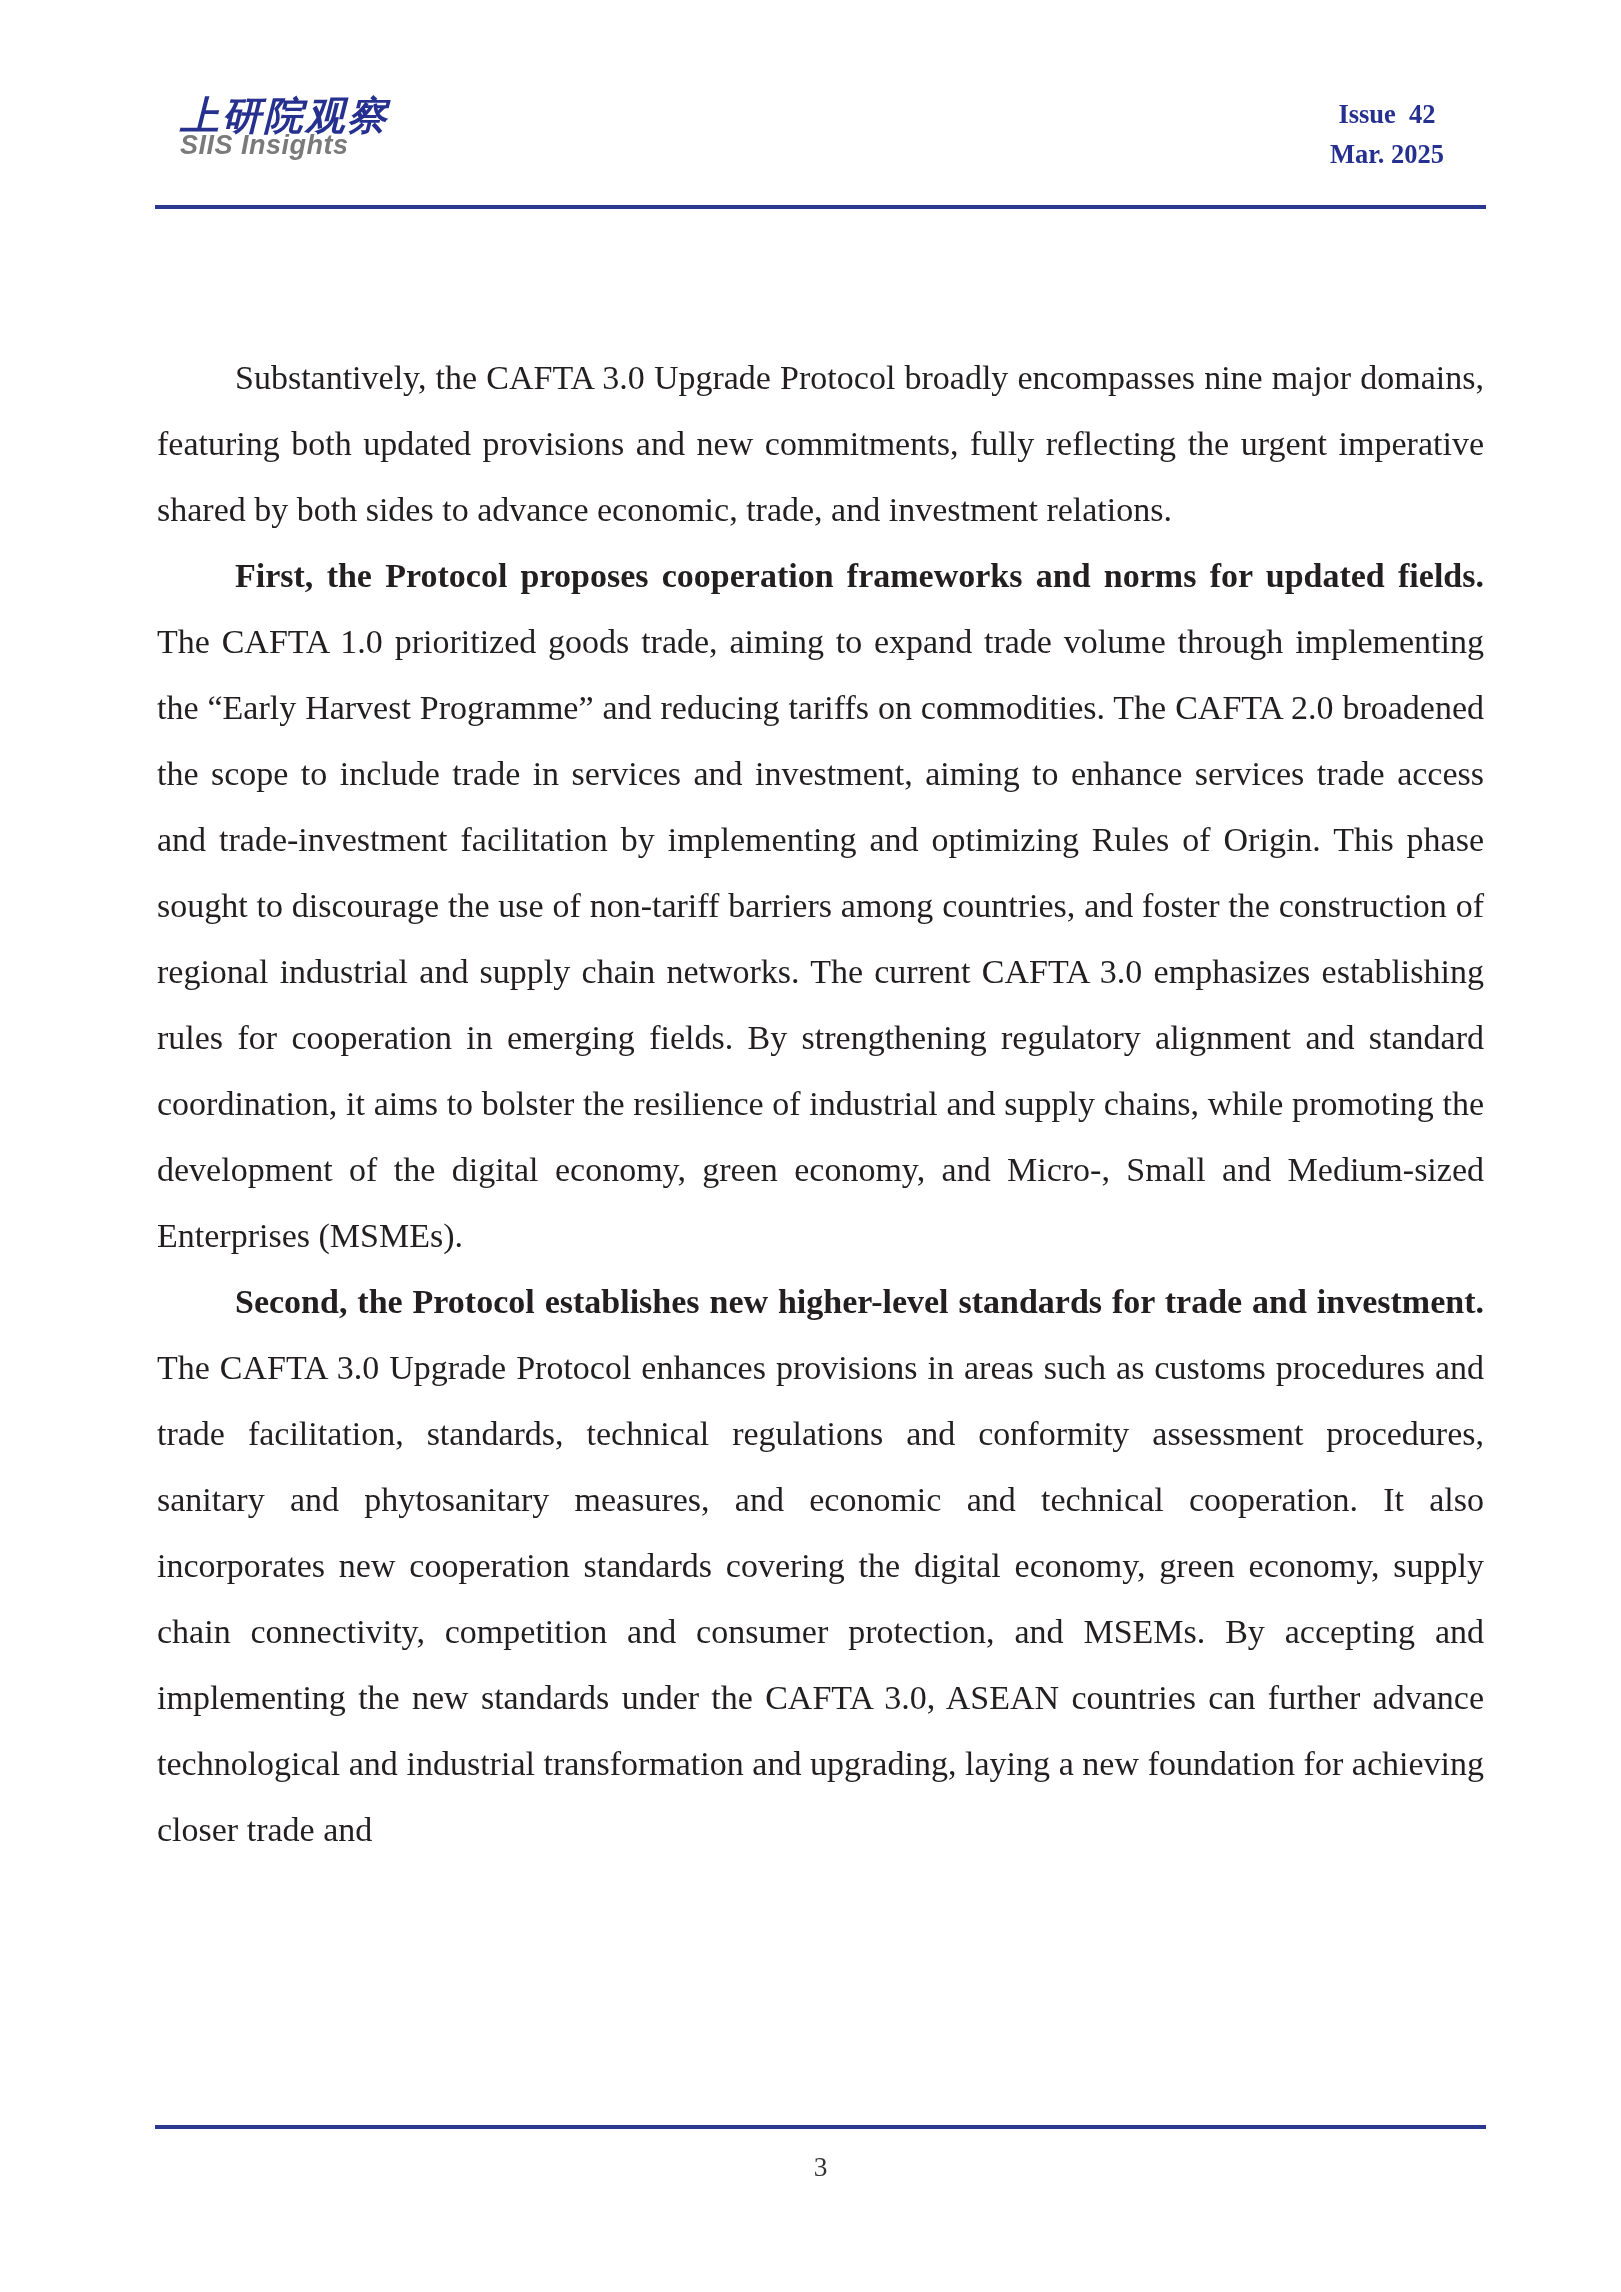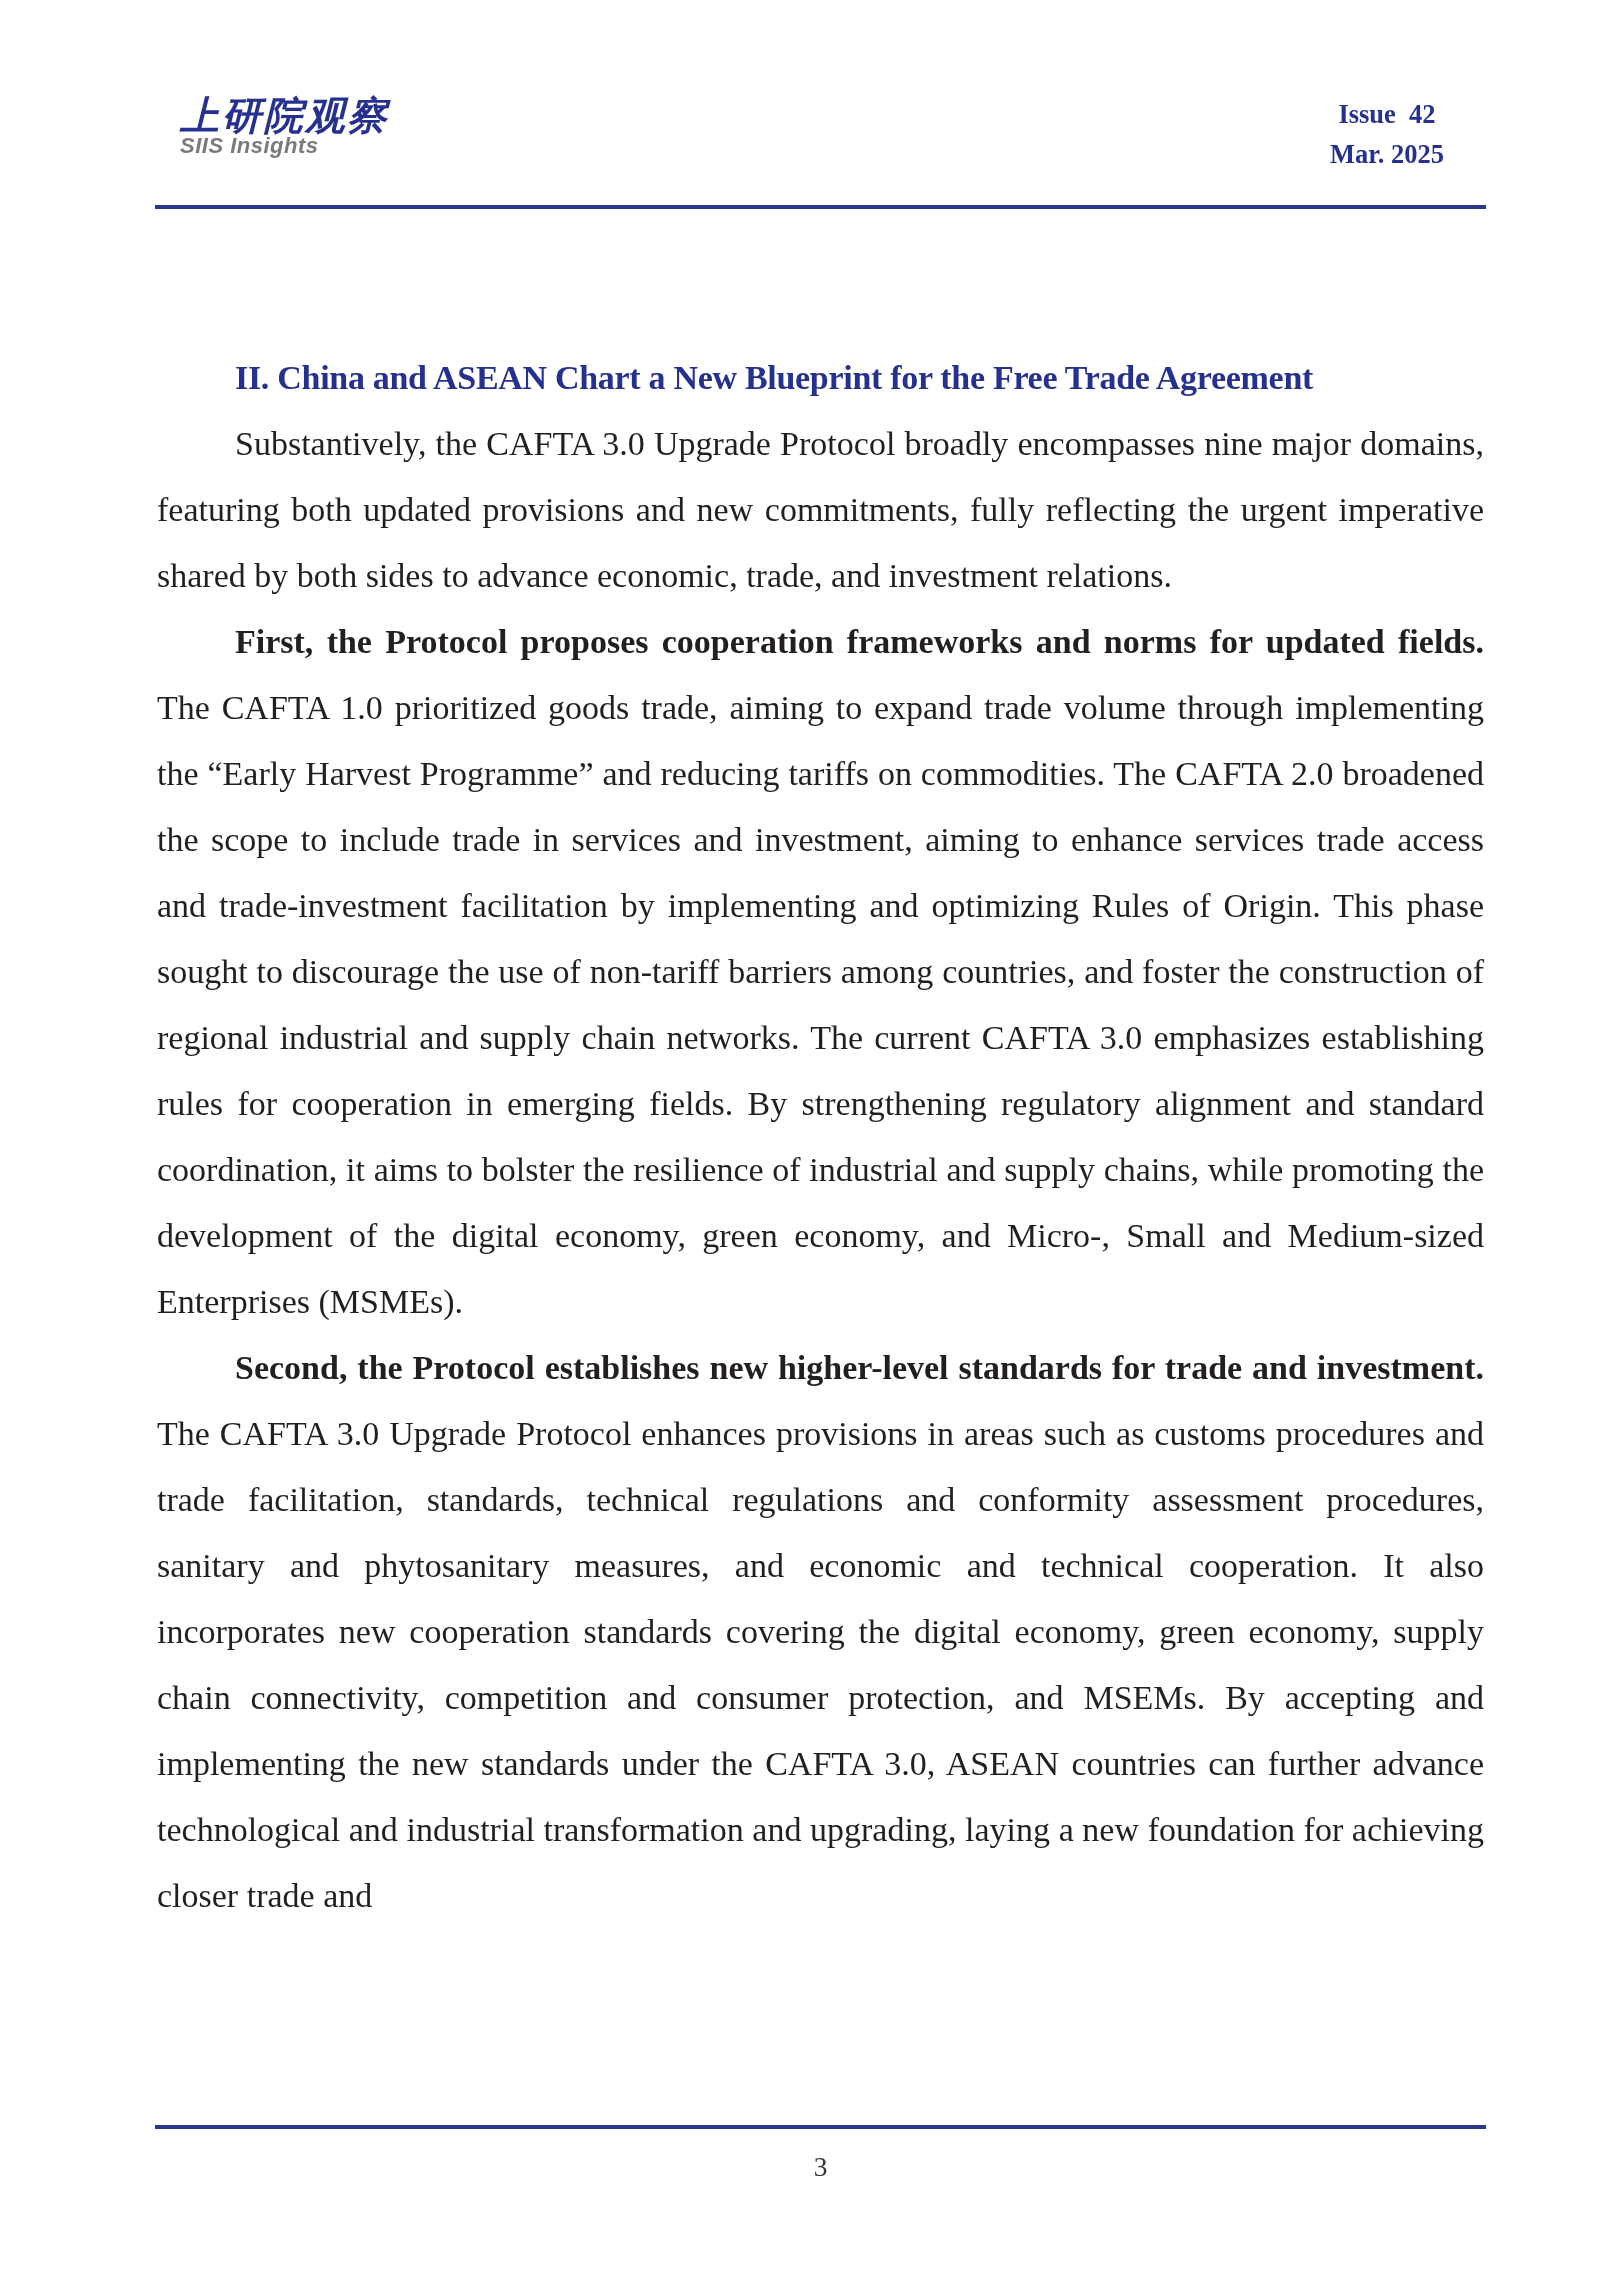--- a/index.html
+++ b/index.html
@@ -26,21 +26,21 @@
       font-style: italic;
       font-size: 39px;
       color: #26318f;
       letter-spacing: 2.9px;
       line-height: 39px;
     }
     .logo-en {
       font-family: "Liberation Sans", "DejaVu Sans", sans-serif;
       font-weight: bold;
       font-style: italic;
-      font-size: 22px;
+      font-size: 27px;
       color: #7a7a7a;
       line-height: 25.5px;
       margin-top: -2px;
       letter-spacing: 0.5px;
     }
     .header-right {
       position: absolute;
       left: 1294px;
       width: 186px;
       top: 94px;
@@ -105,21 +105,20 @@
 </div>
 
 <div class="header-right">
   <div style="white-space: pre;">Issue  42</div>
   <div>Mar. 2025</div>
 </div>
 
 <div class="rule top"></div>
 
 <div class="content">
-  <h2 class="section-heading">II. China and ASEAN Chart a New Blueprint for the Free Trade Agreement</h2>
 
   <p class="para">
     <span>Substantively, the CAFTA 3.0 Upgrade Protocol broadly encompasses nine major domains, featuring both updated provisions and new commitments, fully reflecting the urgent imperative shared by both sides to advance economic, trade, and investment relations.</span>
   </p>
 
   <p class="para">
     <span class="lead">First, the Protocol proposes cooperation frameworks and norms for updated fields.</span><span> The CAFTA 1.0 prioritized goods trade, aiming to expand trade volume through implementing the “Early Harvest Programme” and reducing tariffs on commodities. The CAFTA 2.0 broadened the scope to include trade in services and investment, aiming to enhance services trade access and trade-investment facilitation by implementing and optimizing Rules of Origin. This phase sought to discourage the use of non-tariff barriers among countries, and foster the construction of regional industrial and supply chain networks. The current CAFTA 3.0 emphasizes establishing rules for cooperation in emerging fields. By strengthening regulatory alignment and standard coordination, it aims to bolster the resilience of industrial and supply chains, while promoting the development of the digital economy, green economy, and Micro-, Small and Medium-sized Enterprises (MSMEs).</span>
   </p>
 
   <p class="para">

